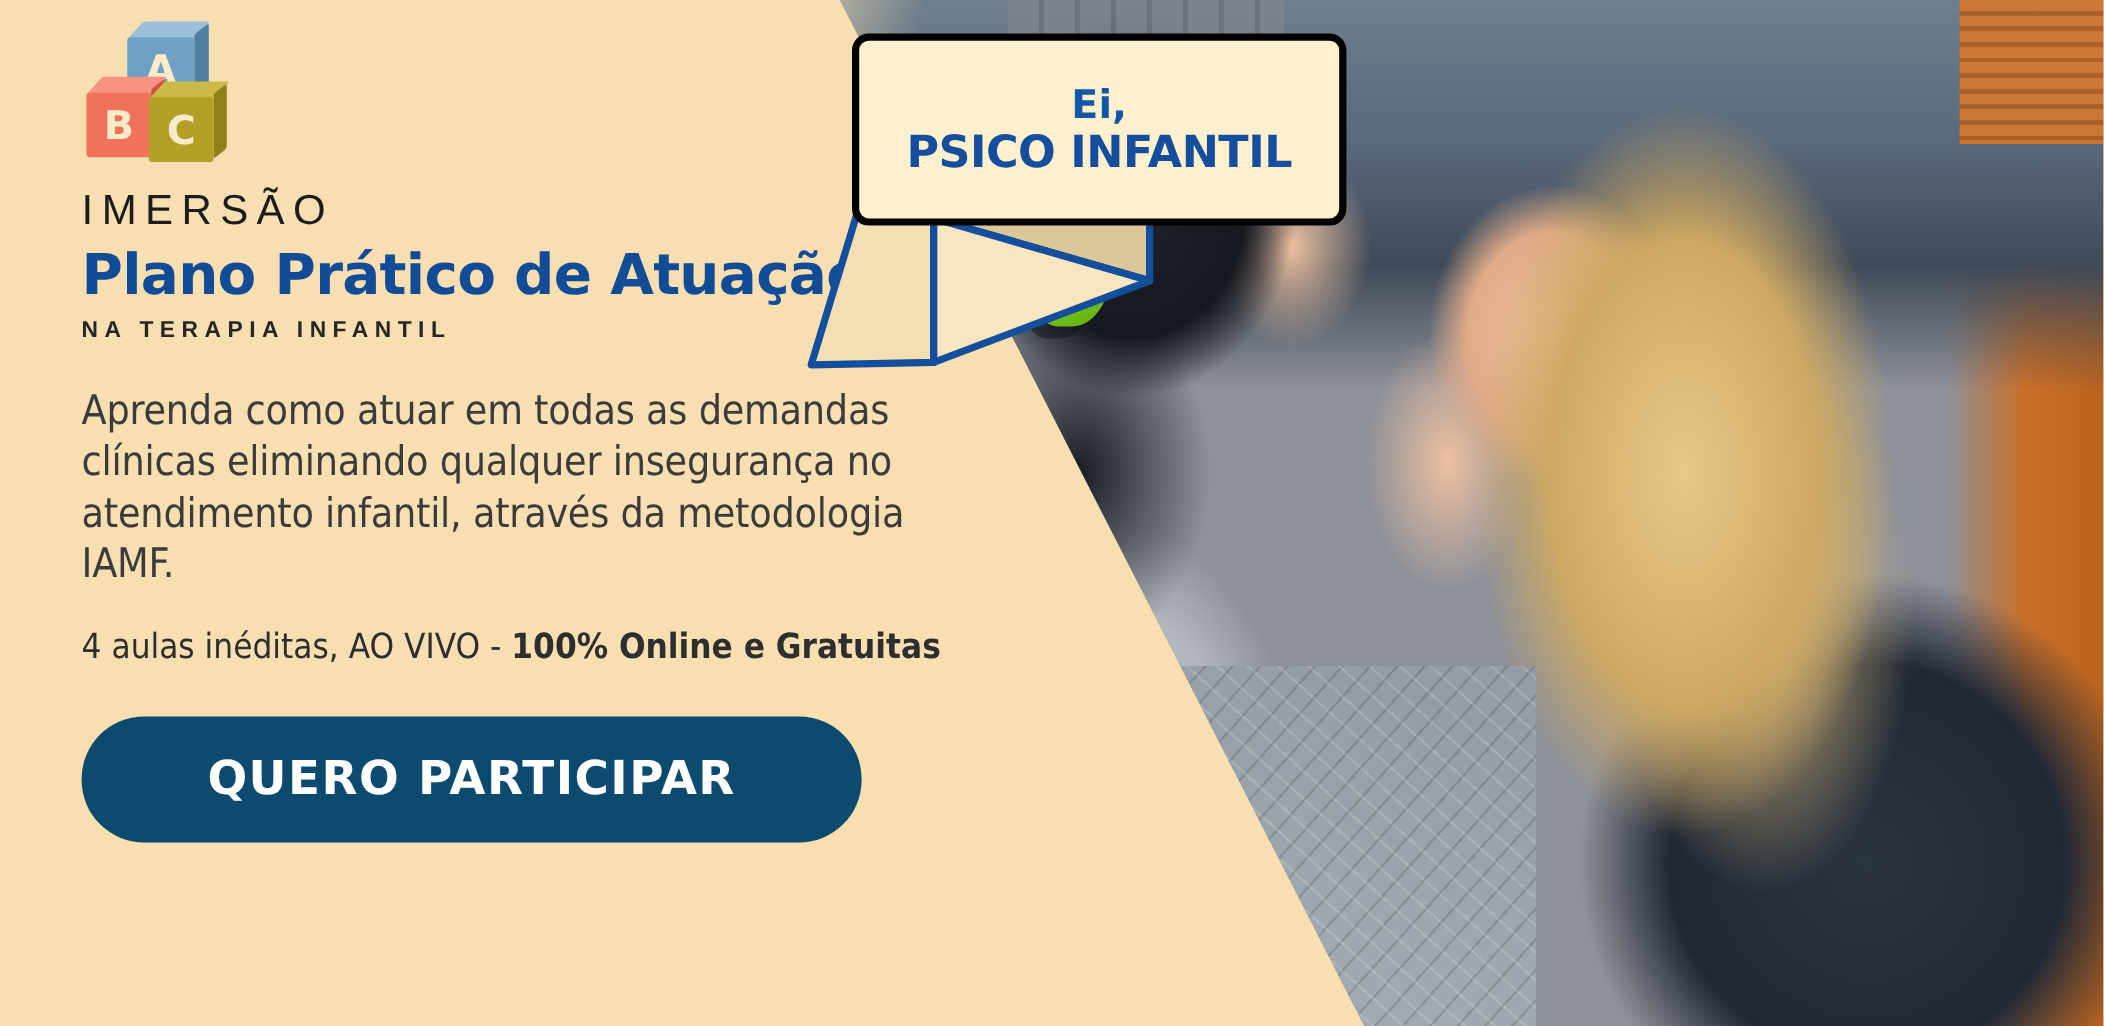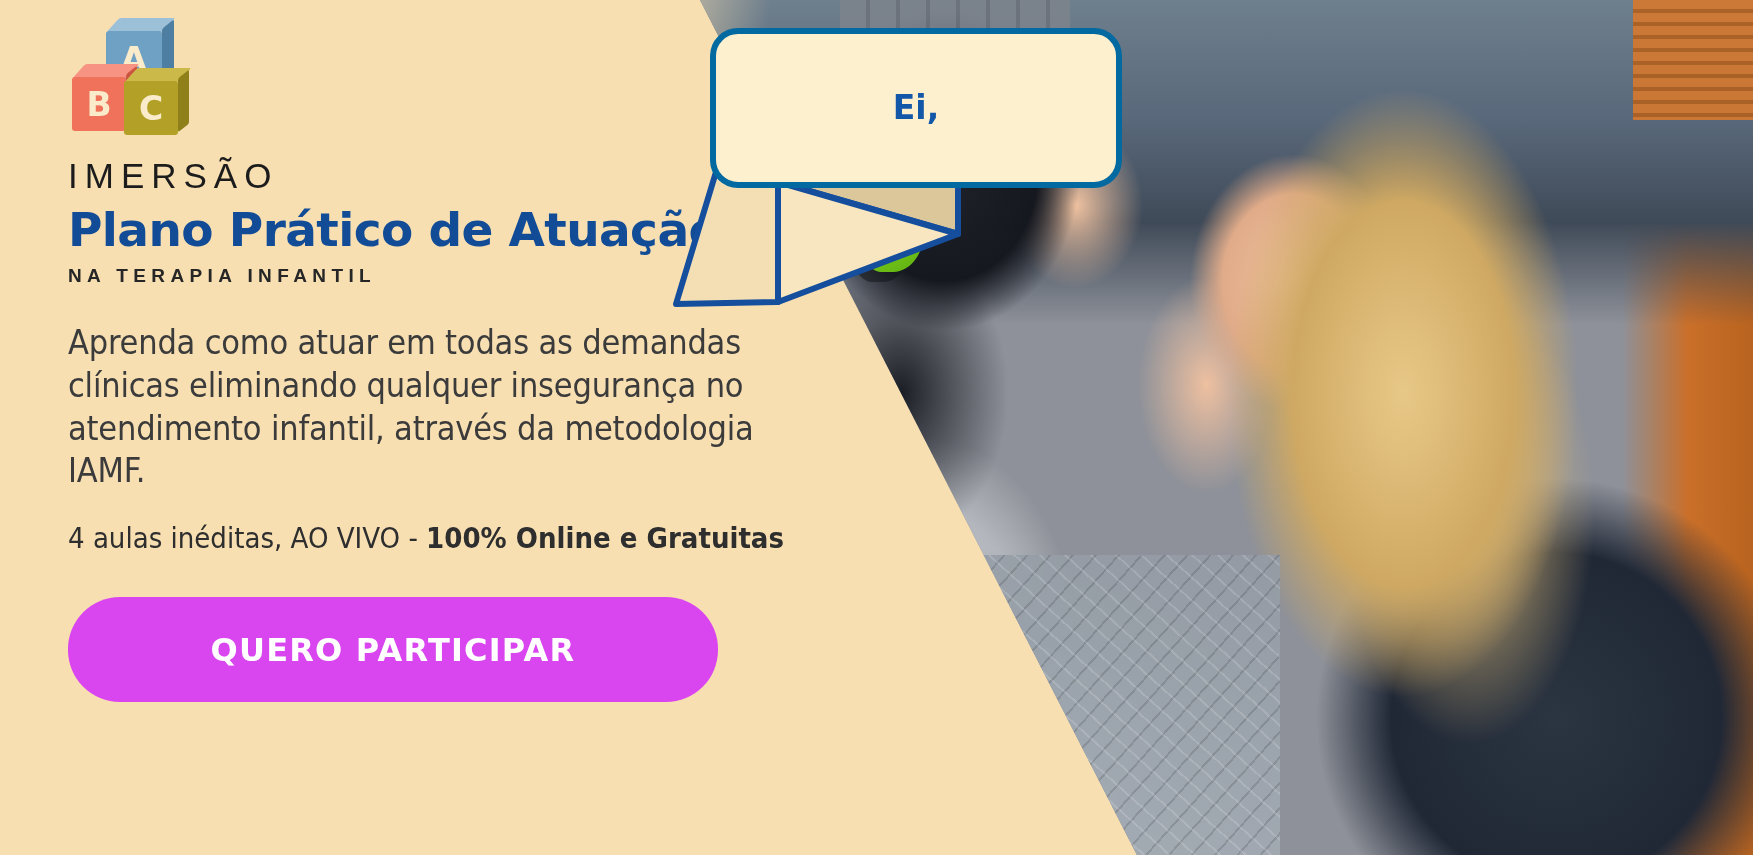--- a/index.html
+++ b/index.html
@@ -160,32 +160,32 @@
     font-size:29px; line-height:1.42; font-weight:400; color:#2E2E2E;
     font-family:"DejaVu Sans Condensed","Liberation Sans Narrow","Liberation Sans", sans-serif;
     white-space:nowrap;
   }
   .sched-line b { font-weight:700;text-align:center; }
 
   
   .cta {
     display:block; margin-top:38px;
     width:650px; height:105px;
-    background:#d946ef; color:#FFFFFF;
+    background:#0c4a6e; color:#FFFFFF;
     border:none; border-radius:52px; cursor:pointer;
-    font-size:32px; font-weight:700; letter-spacing:1.2px;
+    font-size:39px; font-weight:700; letter-spacing:1.2px;
     font-family:"DejaVu Sans", sans-serif;
   }
 
   
   .bubble-wrap { position:absolute; left:628px; top:22px; width:510px; height:270px; }
   .bubble {
     position:absolute; left:82px; top:6px;
     width:412px; height:160px;
-    background:#FDF0CF; border:6px solid #0369a1; border-radius:28px;
+    background:#FDF0CF; border:6px solid #000000; border-radius:14px;
     display:flex; flex-direction:column; align-items:center; justify-content:center;
     z-index:3;
   }
   .bubble-l1 {
     font-size:33px; font-weight:700; color:#1257A8;
     font-family:"DejaVu Sans", sans-serif; line-height:1.12;
   }
   .bubble-l2 {
     font-size:37px; font-weight:700; color:#144E9C;
     font-family:"DejaVu Sans", sans-serif; line-height:1.12; letter-spacing:-.4px;
@@ -216,20 +216,21 @@
 
       <polygon points="88,0 330,0 330,62 150,10" fill="#DCC79A" stroke="#144E9C" stroke-width="6" stroke-linejoin="round"></polygon>
 
       <polygon points="150,10 330,62 150,130" fill="#F7E6C0" stroke="#144E9C" stroke-width="6" stroke-linejoin="round"></polygon>
 
       <polygon points="88,0 150,10 150,130 48,132" fill="#F4DFB4" stroke="#144E9C" stroke-width="6" stroke-linejoin="round"></polygon>
     </svg>
 
     <div class="bubble">
       <div class="bubble-l1">Ei,</div>
+      <div class="bubble-l2">PSICO INFANTIL</div>
     </div>
   </div>
 
   <div class="content">
 
     <div class="logo">
       <div class="blk blk-a">
         <div class="top noint"></div>
         <div class="side noint"></div>
         <div class="face">A</div>

